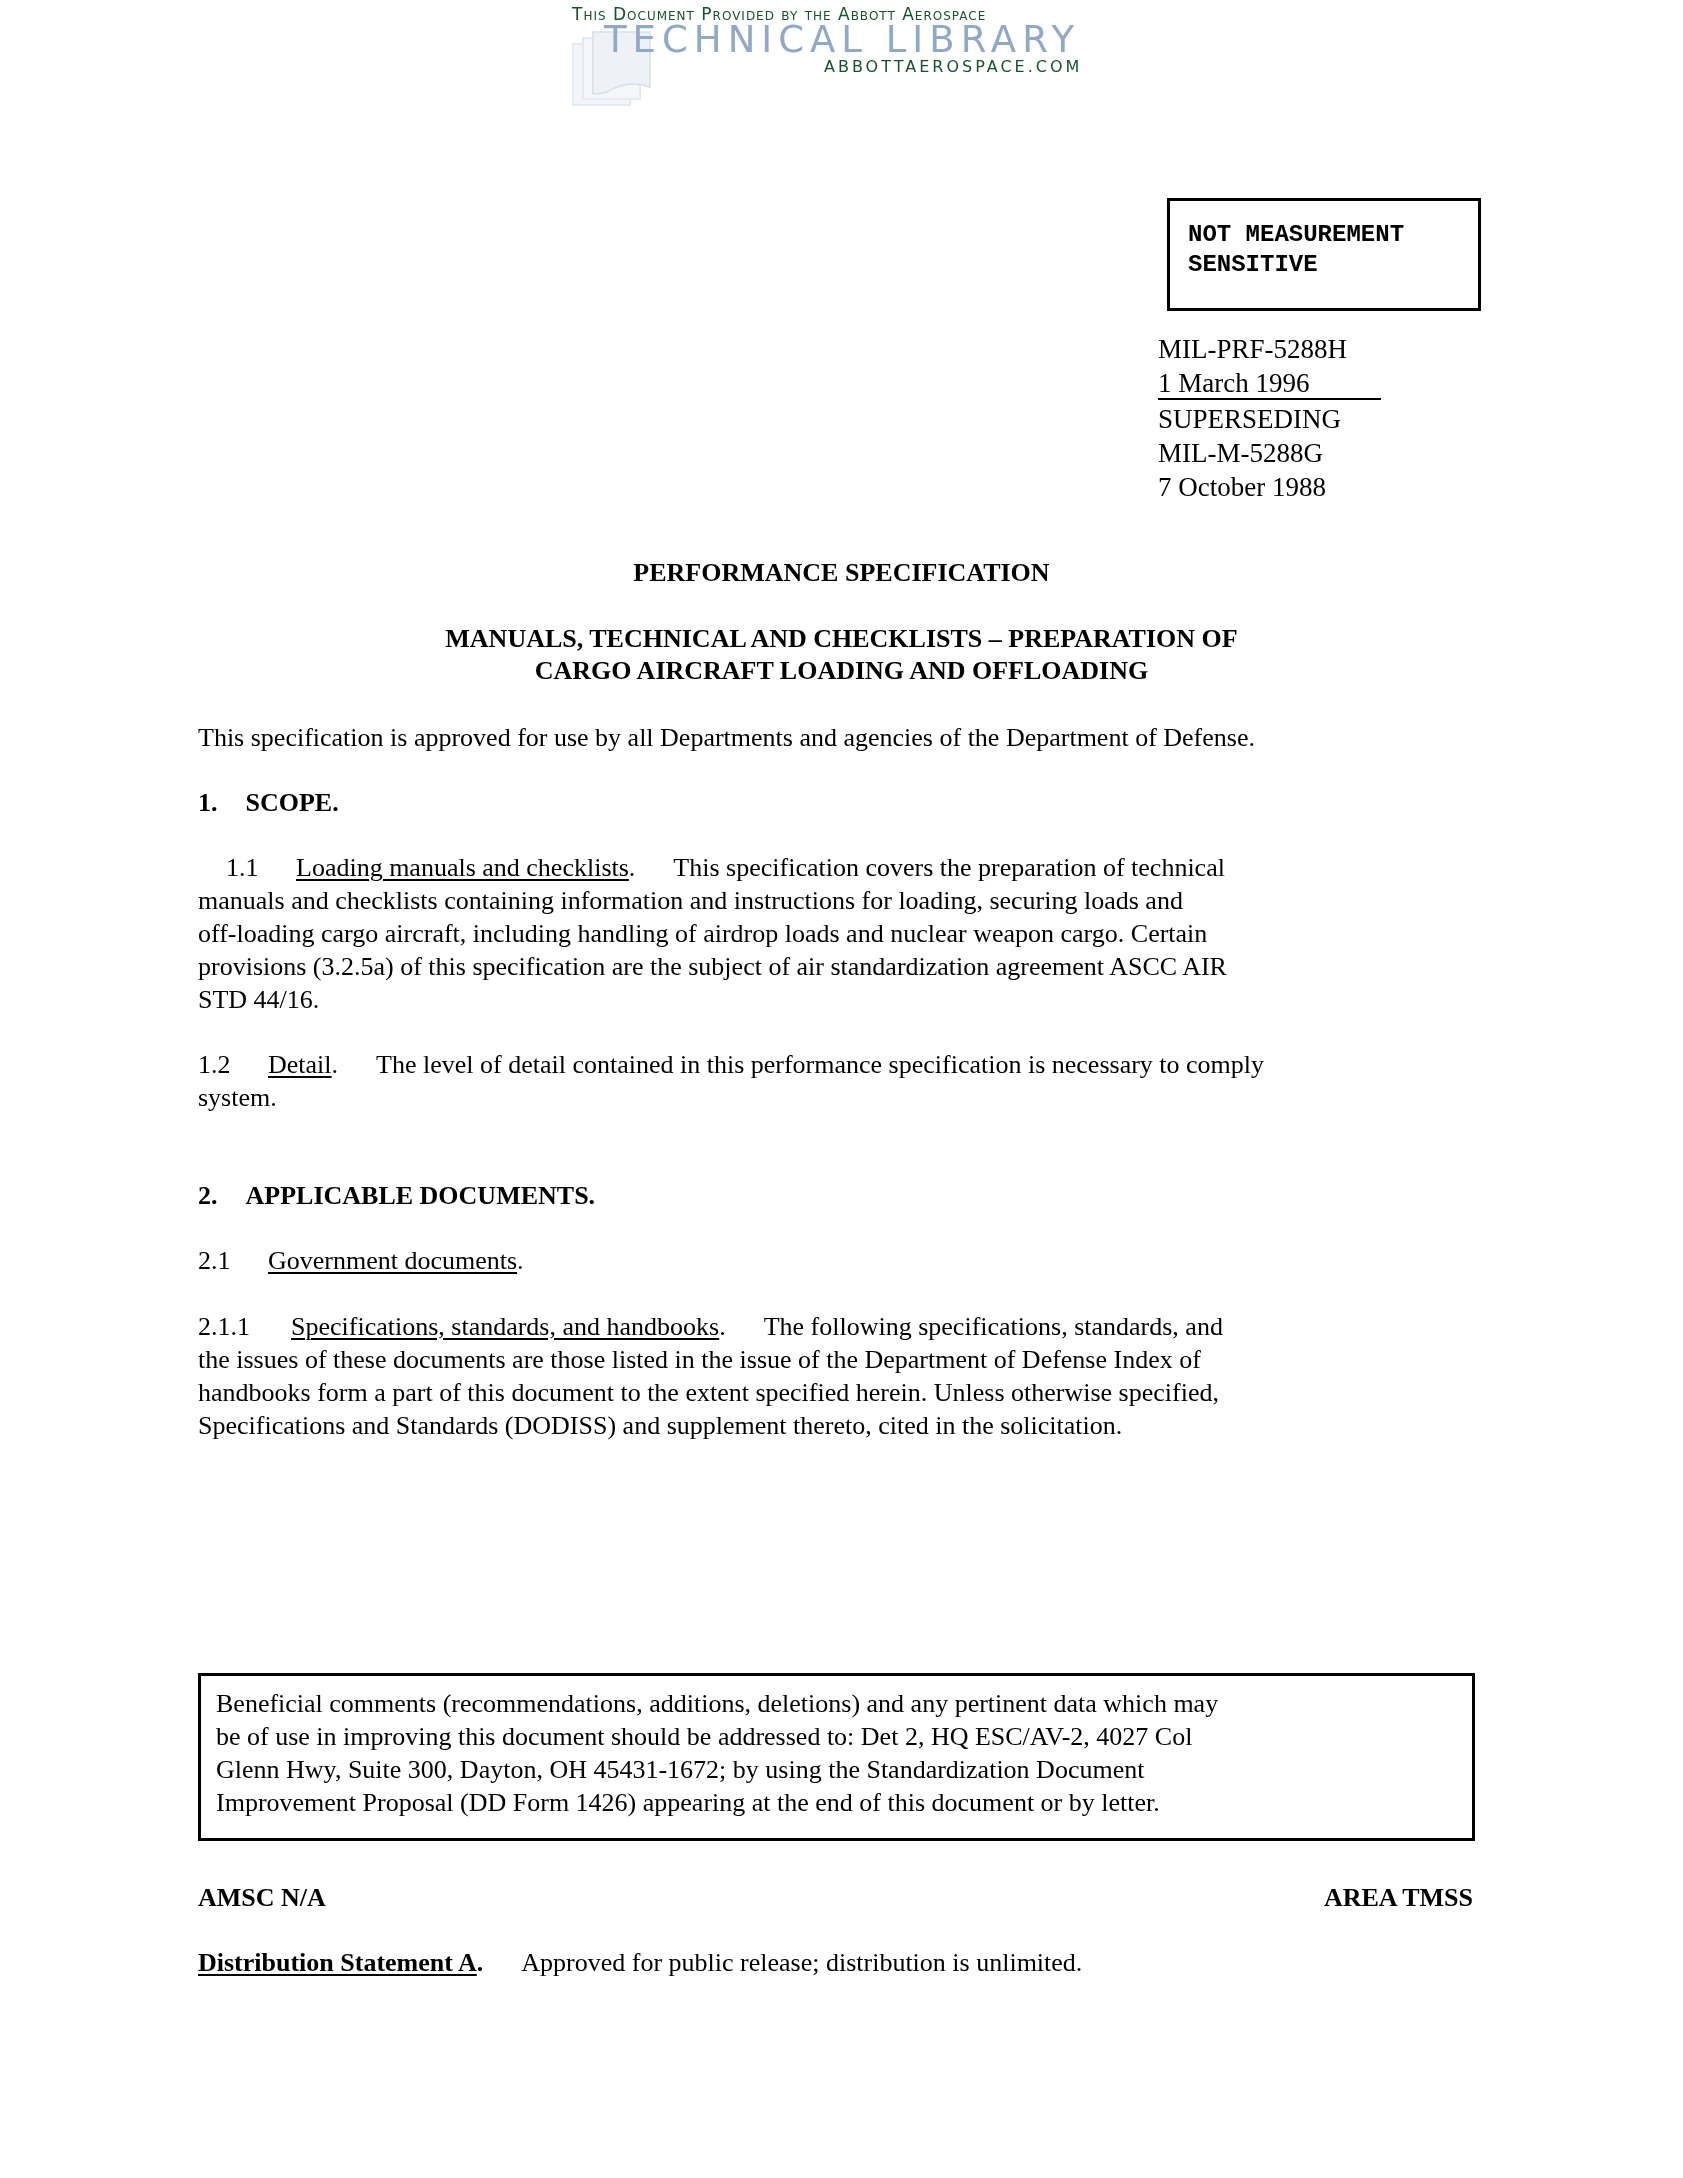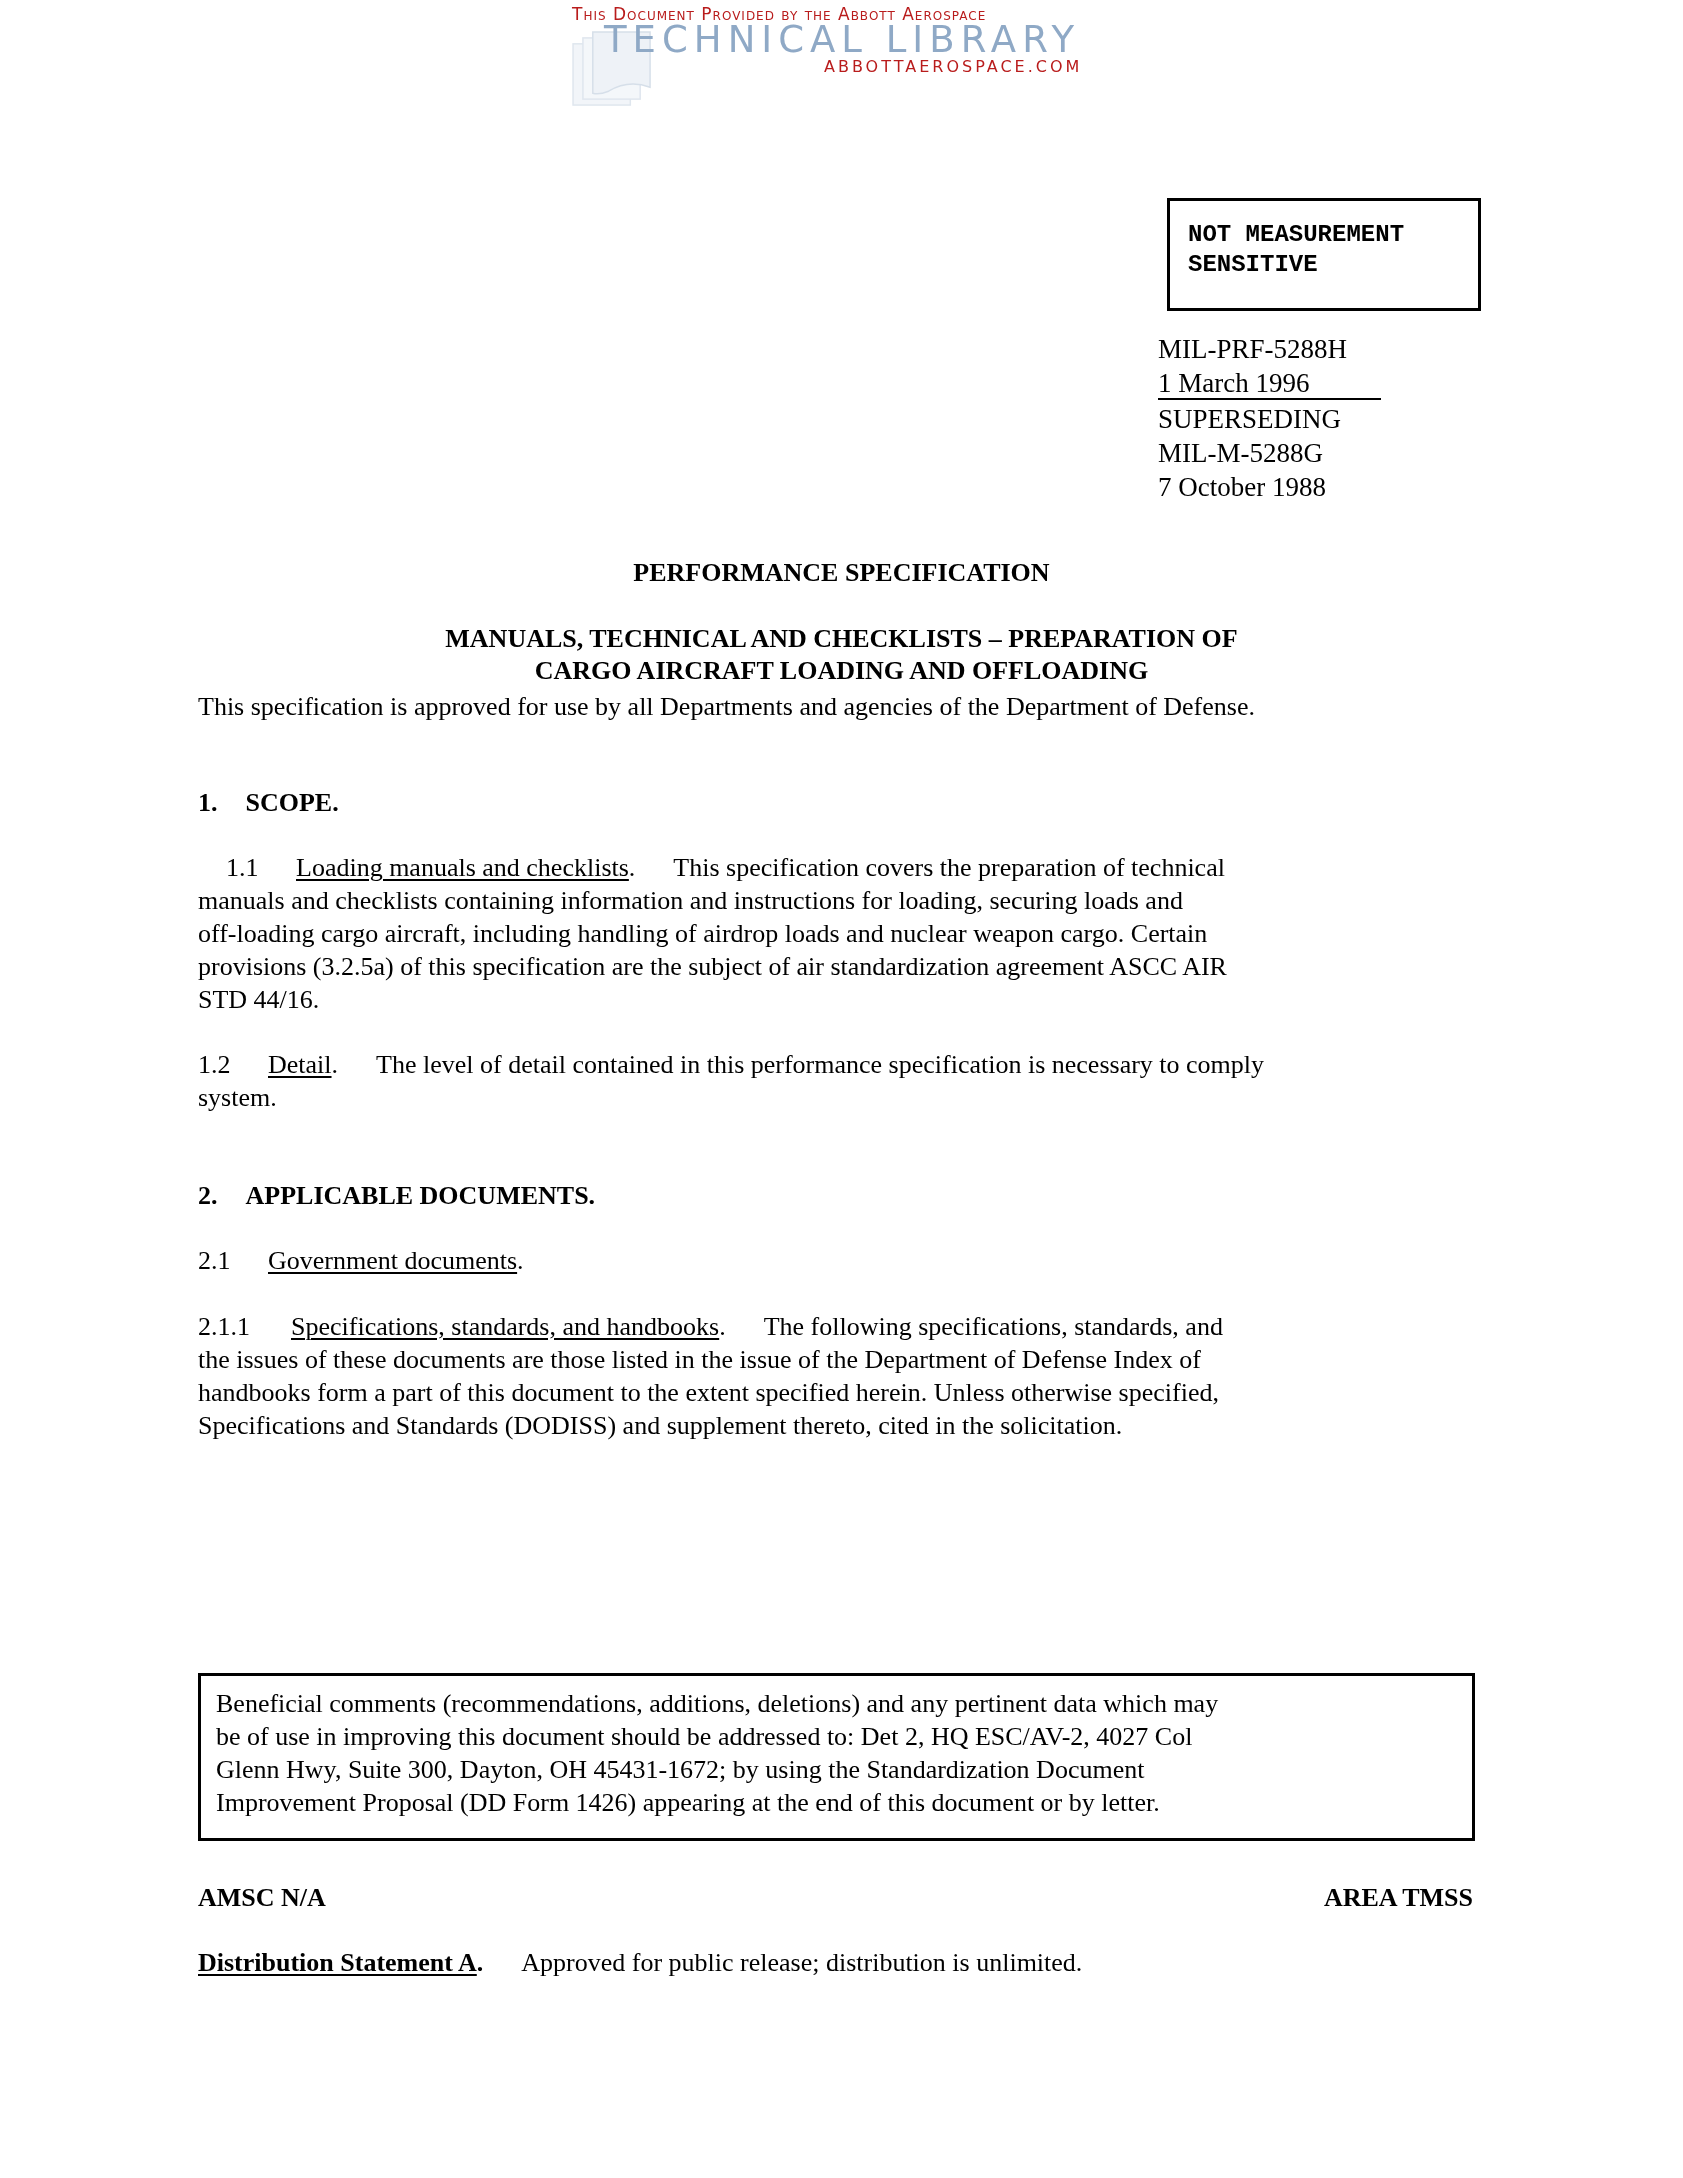--- a/index.html
+++ b/index.html
@@ -5,21 +5,21 @@
   html, body { margin:0; padding:0; background:#ffffff; }
   body { width:1683px; height:2178px; position:relative; overflow:hidden;
          font-family:"Liberation Serif", serif; color:#000; }
   .abs { position:absolute; }
   .serif { font-family:"Liberation Serif", serif; font-size:26px; line-height:33px; }
   .mono { font-family:"Liberation Mono", monospace; font-weight:bold; font-size:24px; line-height:30px; }
   .bold { font-weight:bold; }
   .u { text-decoration:underline; text-decoration-thickness:2px; text-underline-offset:3px; }
   .line { white-space:nowrap; }
   
-  .wm { color:#b91c1c; font-family:"DejaVu Sans", sans-serif; white-space:nowrap; }
+  .wm { color:#14532d; font-family:"DejaVu Sans", sans-serif; white-space:nowrap; }
   .wm1 { left:572px; top:4px; font-size:17px; letter-spacing:1px; }
   .wm2 { left:604px; top:18px; font-size:37px; letter-spacing:6px; color:#8fa9c6; }
   .wm3 { left:824px; top:57px; font-size:16px; letter-spacing:3px; }
   .wm-logo { left:569px; top:30px; width:94px; height:79px; }
   .nms-box { left:1167px; top:198px; width:314px; height:113px; border:3px solid #000; box-sizing:border-box; }
   .nms-text { left:1188px; top:220px; }
   .docinfo { left:1158px; top:332px; }
   .center { left:0; width:1683px; text-align:center; }
   .comment-box { left:198px; top:1673px; width:1277px; height:168px; border:3px solid #000; box-sizing:border-box; }
 </style>
@@ -50,21 +50,21 @@
   </div>
   <div>SUPERSEDING</div>
   <div>MIL-M-5288G</div>
   <div>7 October 1988</div>
 </div>
 
 <div class="abs center serif bold" style="top:556px;">PERFORMANCE SPECIFICATION</div>
 <div class="abs center serif bold" style="top:622px;">MANUALS, TECHNICAL AND CHECKLISTS – PREPARATION OF</div>
 <div class="abs center serif bold" style="top:654px;">CARGO AIRCRAFT LOADING AND OFFLOADING</div>
 
-<div class="abs serif line" style="left:198px; top:690px;">This specification is approved for use by all Departments and agencies of the Department of Defense.</div>
+<div class="abs serif line" style="left:198px; top:721px;">This specification is approved for use by all Departments and agencies of the Department of Defense.</div>
 
 <div class="abs serif bold line" style="left:198px; top:786px;">
   <span>1.</span><span style="display:inline-block;width:28px;"></span><span>SCOPE.</span>
 </div>
 
 <div class="abs serif" style="left:198px; top:851px;">
   <div class="line">
     <span style="display:inline-block;width:70px;margin-left:28px;">1.1</span><span class="u">Loading manuals and checklists</span><span>.</span><span style="display:inline-block;width:38px;"></span><span>This specification covers the preparation of technical</span>
   </div>
   <div class="line">manuals and checklists containing information and instructions for loading, securing loads and</div>

